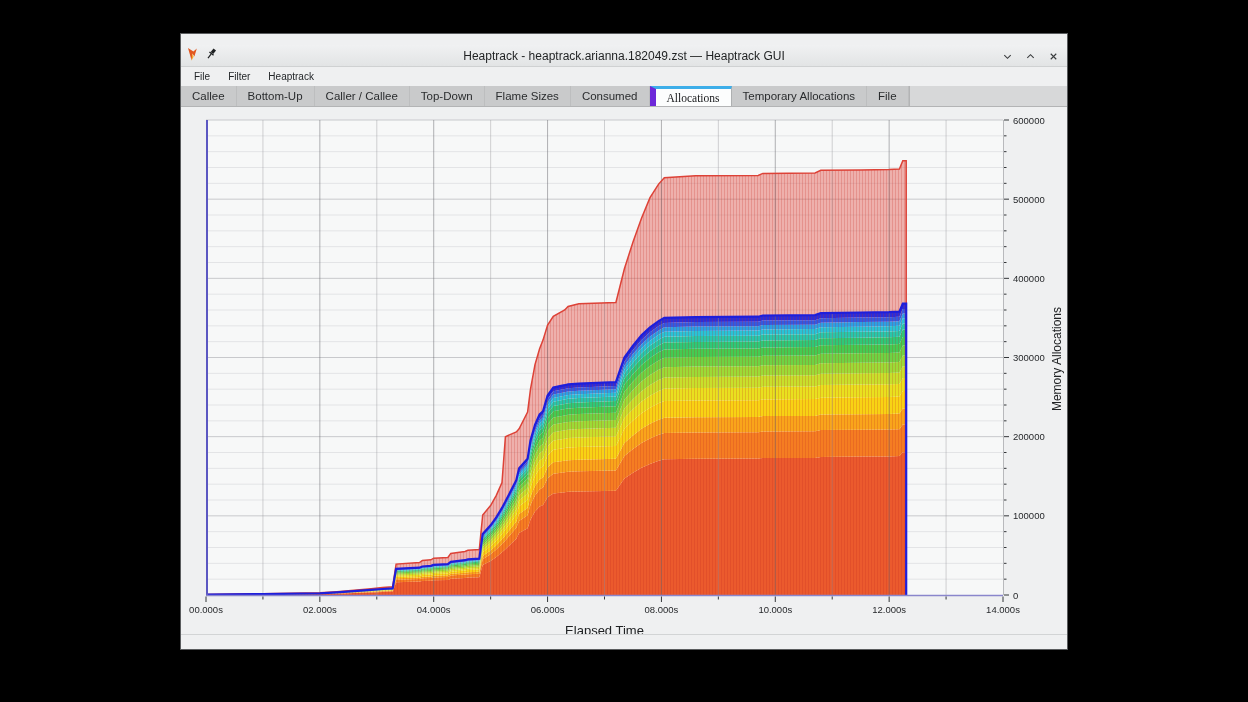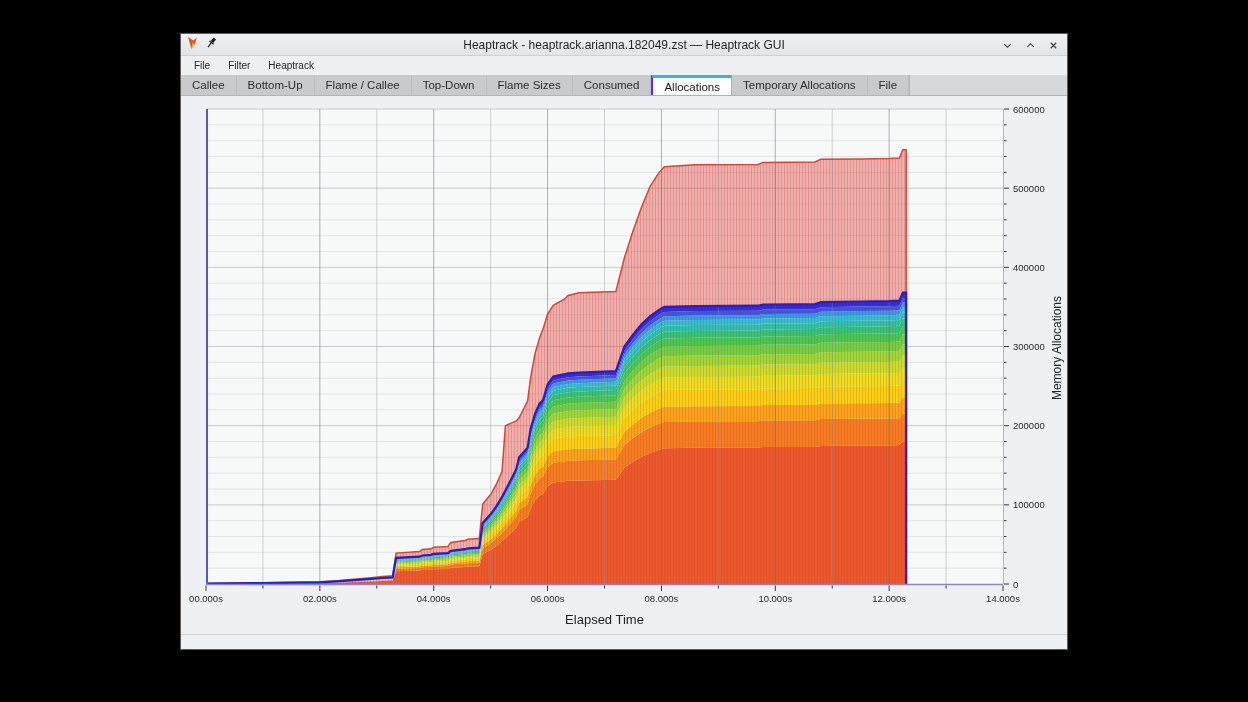--- a/index.html
+++ b/index.html
@@ -2,36 +2,36 @@
 <html><head>
 <meta charset="utf-8">
 <style>
   html,body{margin:0;padding:0;background:#000;}
   *{box-sizing:border-box;font-family:"Liberation Sans","DejaVu Sans",sans-serif;}
   .screen{position:relative;width:1248px;height:702px;background:#000;overflow:hidden;}
   .window{position:absolute;left:180px;top:33px;width:888px;height:617px;background:#eff0f1;
           border:1px solid #5a5c5e;display:flex;flex-direction:column;}
   
   .titlebar{position:relative;height:22px;flex:0 0 22px;background:linear-gradient(#f0f1f2,#e2e4e5);
-            border-bottom:1px solid #cfd1d2;border-radius:3px 3px 0 0;}
+            border-bottom:1px solid #cfd1d2;border-radius:3px 3px 0 0;margin-top:11px;}
   .tb-icons{position:absolute;left:5px;top:0;height:22px;display:flex;align-items:center;gap:7px;}
   .tb-title{position:absolute;left:0;right:0;top:0;height:22px;display:flex;align-items:center;justify-content:center;
             font-size:12px;color:#1f2122;font-weight:500;white-space:nowrap;}
   .tb-buttons{position:absolute;right:7px;top:0;height:22px;display:flex;align-items:center;gap:9px;}
   .tb-btn{width:14px;height:14px;display:flex;align-items:center;justify-content:center;cursor:default;}
   
   .menubar{height:19px;flex:0 0 19px;background:#eff0f1;display:flex;align-items:center;padding-left:4px;}
   .menu-item{font-size:10px;color:#232629;padding:0 9px;line-height:19px;}
   
   .tabbar{height:21px;flex:0 0 21px;background:#c9cacb;display:flex;align-items:stretch;
           border-bottom:1px solid #b3b4b5;position:relative;}
   .tab{font-size:11.5px;color:#2a2c2e;padding:0 11px;display:flex;align-items:center;white-space:nowrap;
        border-right:1px solid rgba(0,0,0,0.06);}
   .tab.active{background:#fcfdfd;color:#17181a;border-top:3px solid #3daee9;border-right:1px solid #aeb0b1;
-              border-left:2px solid #6d28d9;padding-top:0;}
+              border-left:6px solid #6d28d9;padding-top:0;font-family:Liberation Serif, serif;}
   .tab-filler{flex:1;background:#d7d8d9;border-left:1px solid #b3b4b5;}
   
   .chart-area{position:relative;flex:1 1 auto;background:#eff0f1;overflow:hidden;}
   .chart-svg{position:absolute;left:0;top:0;}
   .xaxis-title{position:absolute;left:25px;width:797px;top:516px;text-align:center;
                font-size:13px;color:#202224;}
   .yaxis-title{position:absolute;right:1px;top:0;height:505px;width:18px;display:flex;align-items:center;justify-content:center;}
   .yaxis-title span{writing-mode:vertical-rl;transform:rotate(180deg);font-size:12px;color:#202224;white-space:nowrap;}
   
   .statusbar{height:15px;flex:0 0 15px;background:#eff0f1;border-top:1px solid #d2d4d5;}
@@ -82,21 +82,21 @@
 
     <div class="menubar" id="menubar">
         <span class="menu-item">File</span>
         <span class="menu-item">Filter</span>
         <span class="menu-item">Heaptrack</span>
       </div>
 
     <div class="tabbar" id="tabbar">
         <div class="tab">Callee</div>
         <div class="tab">Bottom-Up</div>
-        <div class="tab">Flame / Callee</div>
+        <div class="tab">Caller / Callee</div>
         <div class="tab">Top-Down</div>
         <div class="tab">Flame Sizes</div>
         <div class="tab">Consumed</div>
         <div class="tab active">Allocations</div>
         <div class="tab">Temporary Allocations</div>
         <div class="tab">File</div>
         <div class="tab-filler"></div>
       </div>
 
     <div class="chart-area">

